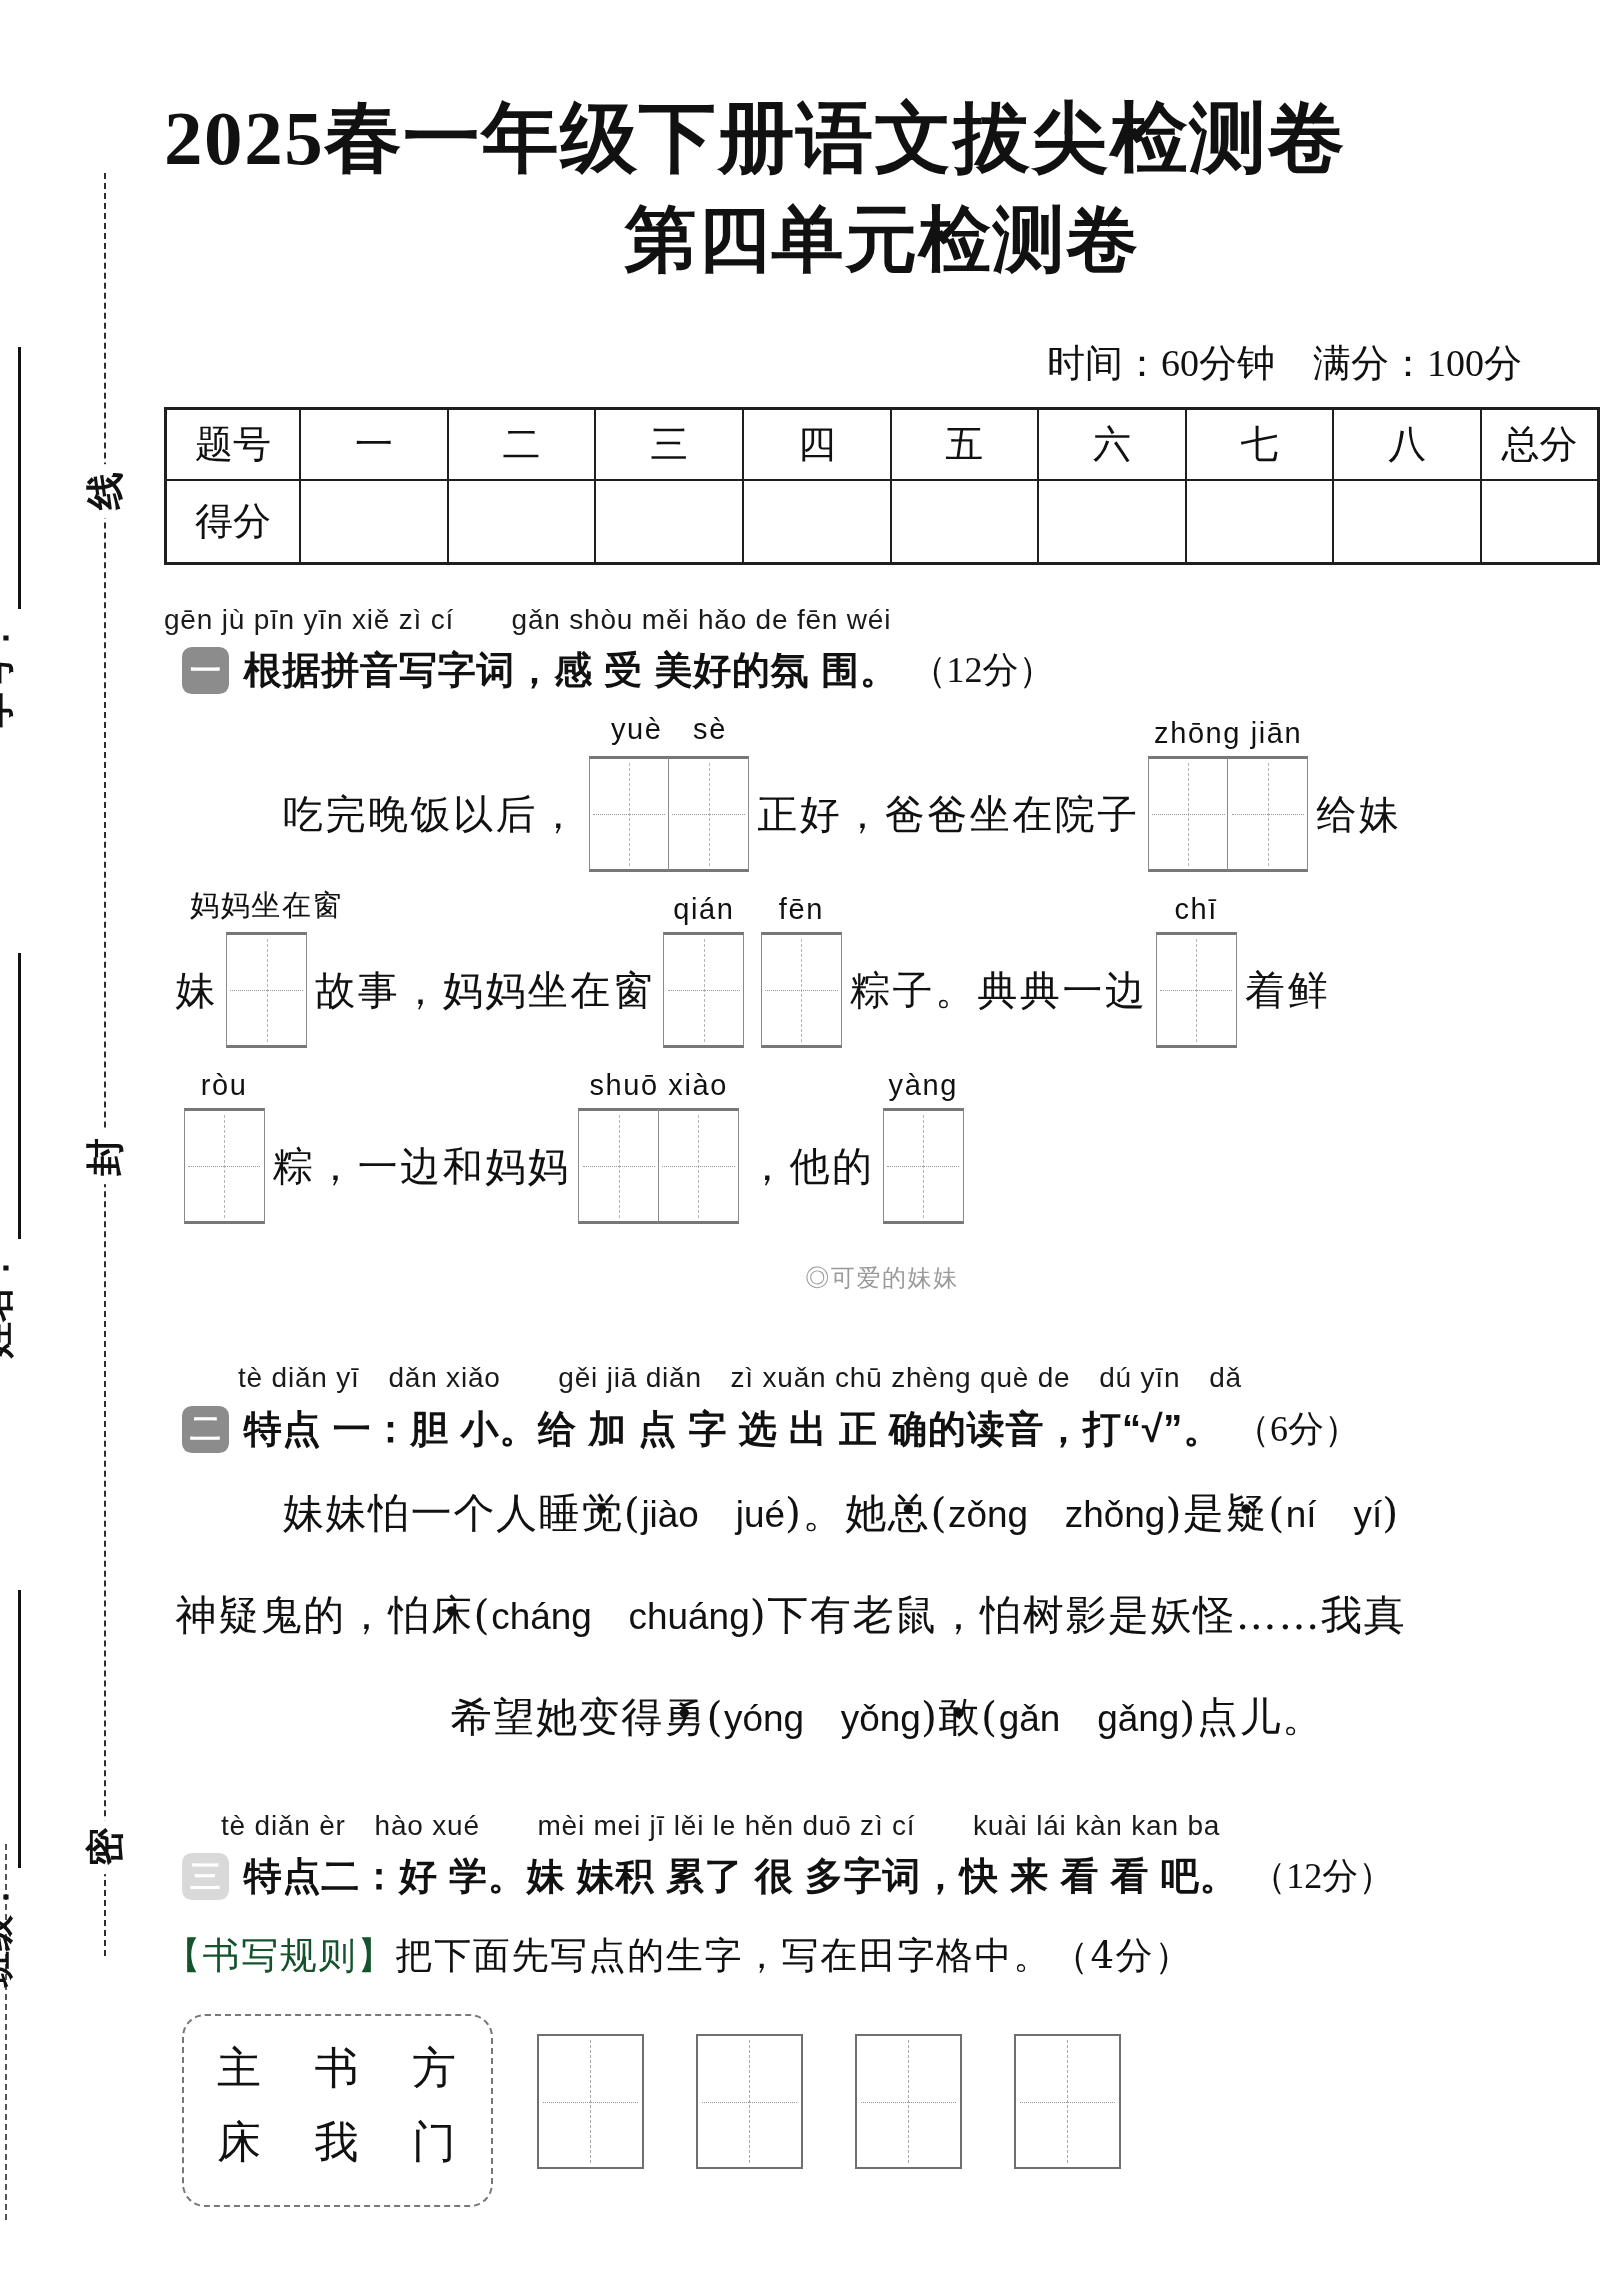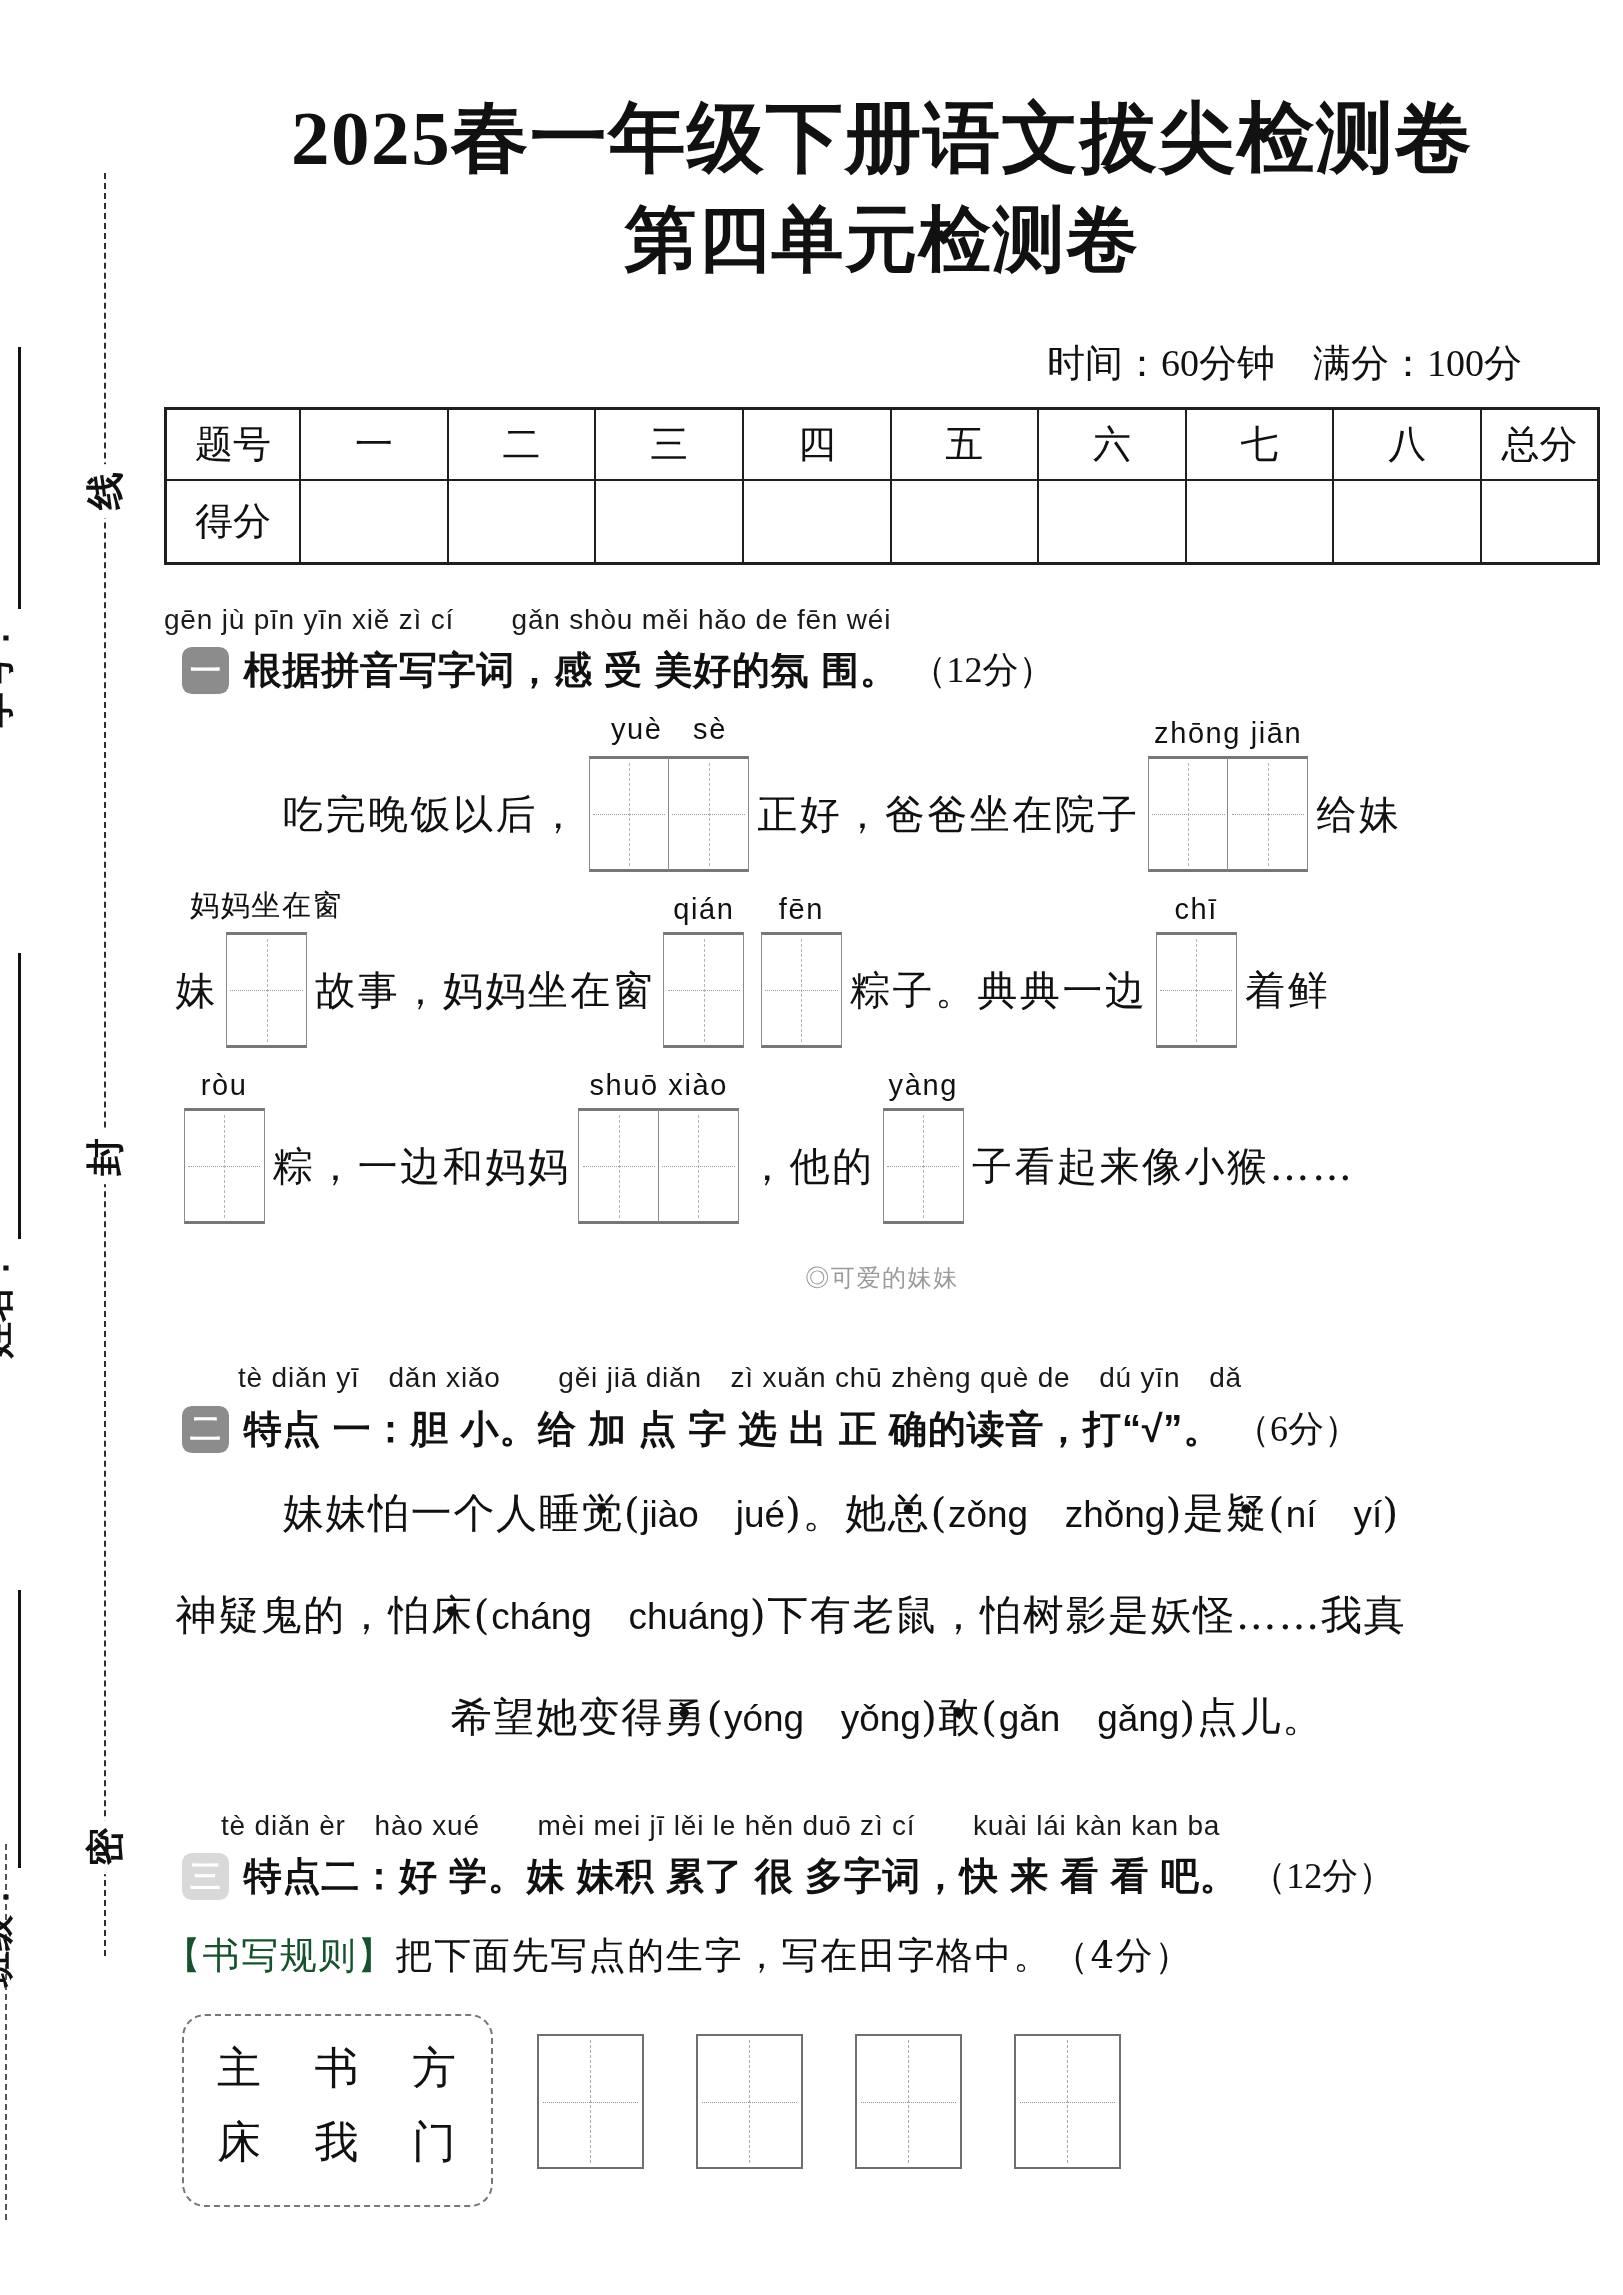--- a/index.html
+++ b/index.html
@@ -14,21 +14,21 @@
   .seal-char{position:absolute;left:105px;transform:translate(-50%,-50%) rotate(-90deg);
              font-size:38px;font-weight:700;background:#fff;padding:4.9px 8.2px;line-height:1;}
   .seal-field{position:absolute;left:21px;transform-origin:0 100%;
               transform:rotate(-90deg);white-space:nowrap;height:51px;line-height:51px;
               font-size:36px;font-weight:700;}
   .seal-blank{display:inline-block;height:38px;border-bottom:3.3px solid #111;
               vertical-align:bottom;margin-left:11.4px;}
 
   
   .main{margin-left:164px;margin-right:23px;}
-  .title1{margin-top:92px;text-align:center;font-size:77px;font-weight:900;
+  .title1{margin-top:92px;text-align:left;font-size:77px;font-weight:900;
           letter-spacing:1.6px;font-family:"Liberation Serif",serif;line-height:1.22;}
   .title2{margin-top:11.4px;text-align:center;font-size:72px;font-weight:900;
           letter-spacing:1.6px;font-family:Liberation Serif, serif;line-height:1.2;}
   .meta{margin-top:54px;text-align:right;padding-right:78px;font-size:38px;
         font-family:"Liberation Serif",serif;}
 
   table.score{width:100%;border-collapse:collapse;margin-top:18px;border:3.3px solid #1f1f1f;}
   table.score td{border:2.5px solid #1f1f1f;text-align:center;font-size:38px;
                  font-family:"Liberation Serif",serif;}
   table.score tr.hdr td{height:67px;}
@@ -212,21 +212,20 @@
           <div class="tian-wrap">
             <span class="tian-pinyin">shuō xiào</span>
             <div class="tian-cell"></div>
             <div class="tian-cell"></div>
           </div>
           <span class="fill-text">，他的</span>
           <div class="tian-wrap">
             <span class="tian-pinyin">yàng</span>
             <div class="tian-cell"></div>
           </div>
-          <span class="fill-text">子看起来像小猴……</span>
         </div>
       </div>
 
     <div class="watermark">◎可爱的妹妹</div>
 
     <div class="q-head" style="margin-top:65px">
       <div class="q-pinyin" style="margin-left:74px">tè diǎn yī　dǎn xiǎo　　gěi jiā diǎn　zì xuǎn chū zhèng què de　dú yīn　dǎ</div>
       <div class="q-title-row">
         <div class="q-icon">二</div>
         <div class="q-title">特点 一：胆 小。给 加 点 字 选 出 正 确的读音，打“√”。</div>

